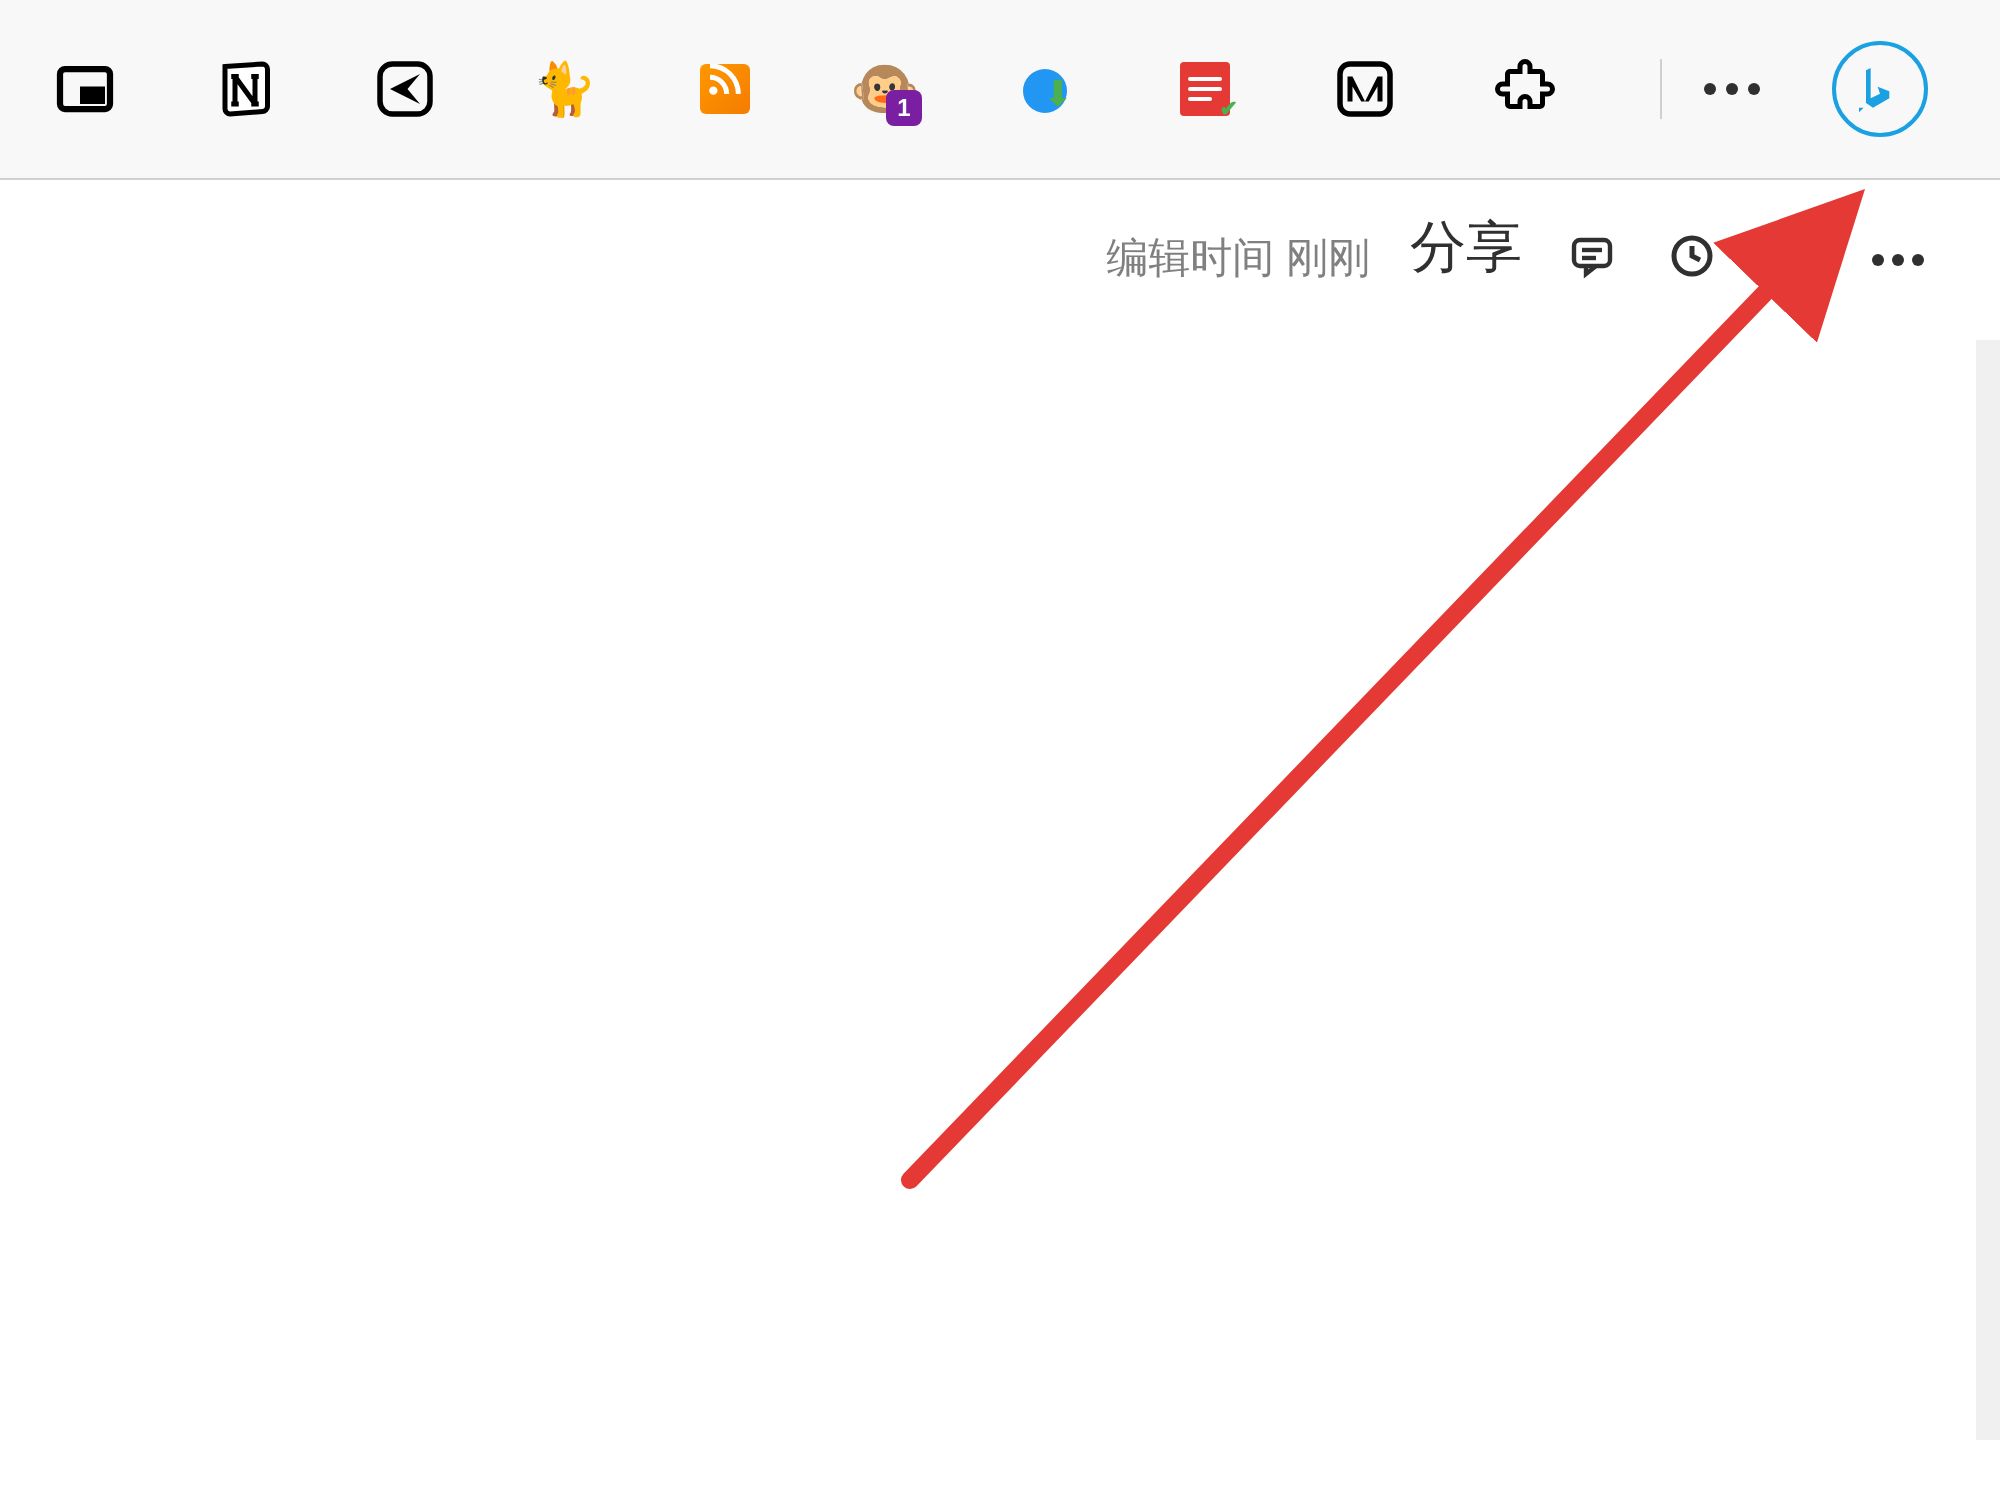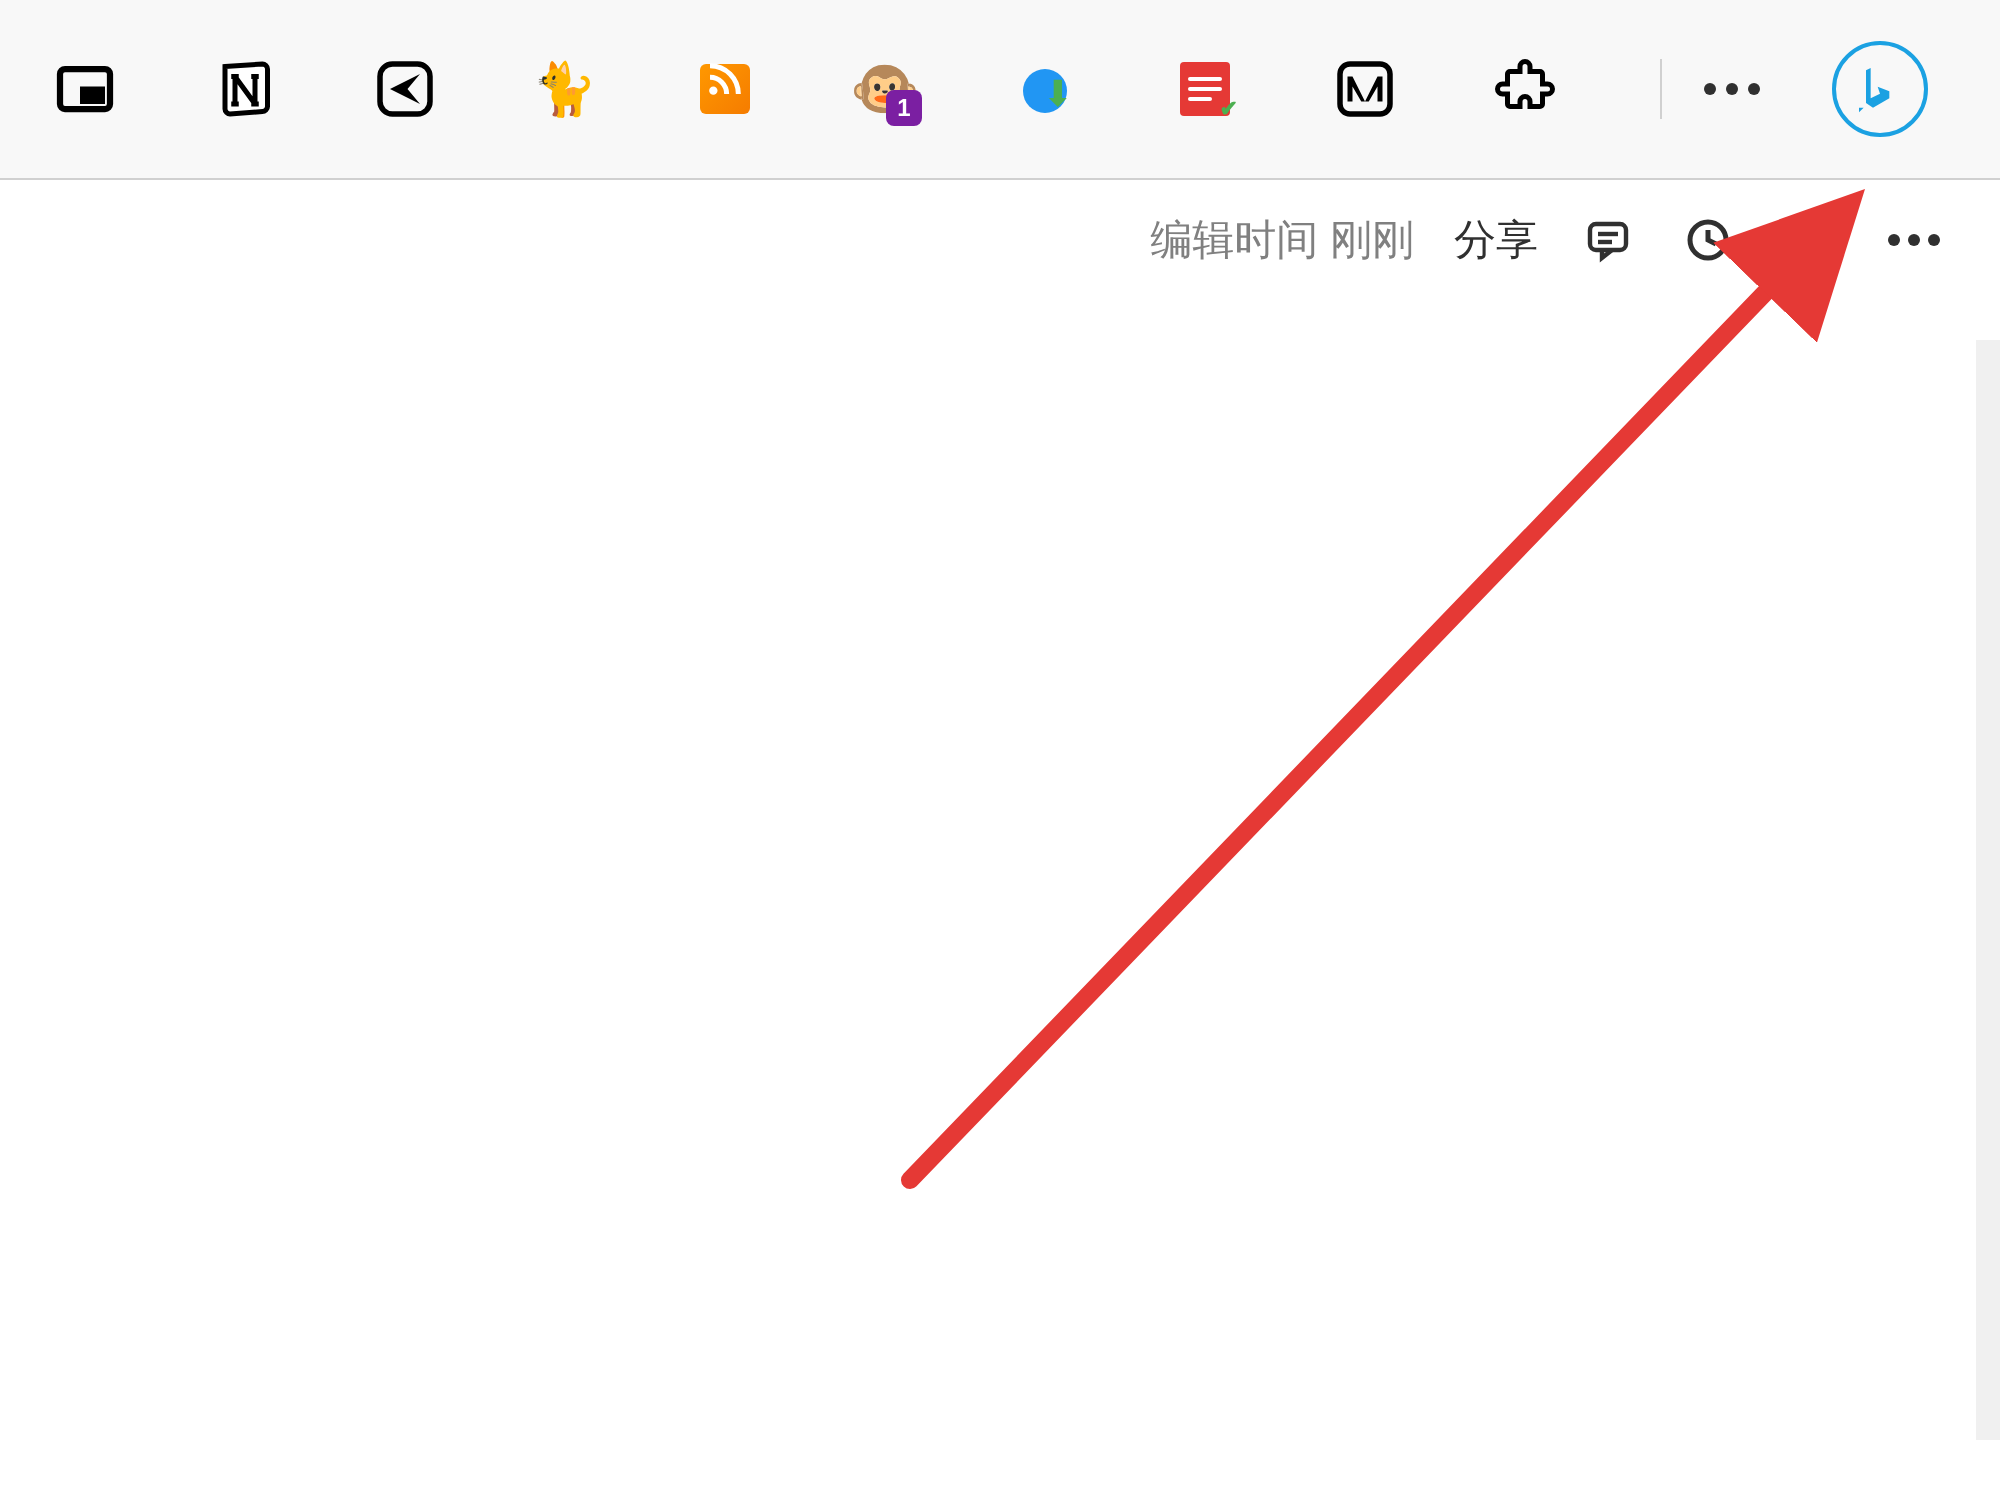--- a/index.html
+++ b/index.html
@@ -70,31 +70,31 @@
       cursor: pointer;
       margin-left: 30px;
       position: relative;
     }
     .page-content {
       position: relative;
       height: calc(1507px - 182px);
     }
     .page-toolbar {
       display: flex;
-      align-items: center;
+      align-items: flex-end;
       justify-content: flex-end;
-      padding: 30px 50px;
+      padding: 30px 66px;
       gap: 40px;
     }
     .edit-time {
       font-size: 42px;
       color: #808080;
     }
     .share-label {
-      font-size: 42px;
+      font-size: 56px;
       color: #303030;
       cursor: pointer;
     }
     .page-action-icon {
       width: 60px;
       height: 60px;
       display: flex;
       align-items: center;
       justify-content: center;
       cursor: pointer;

